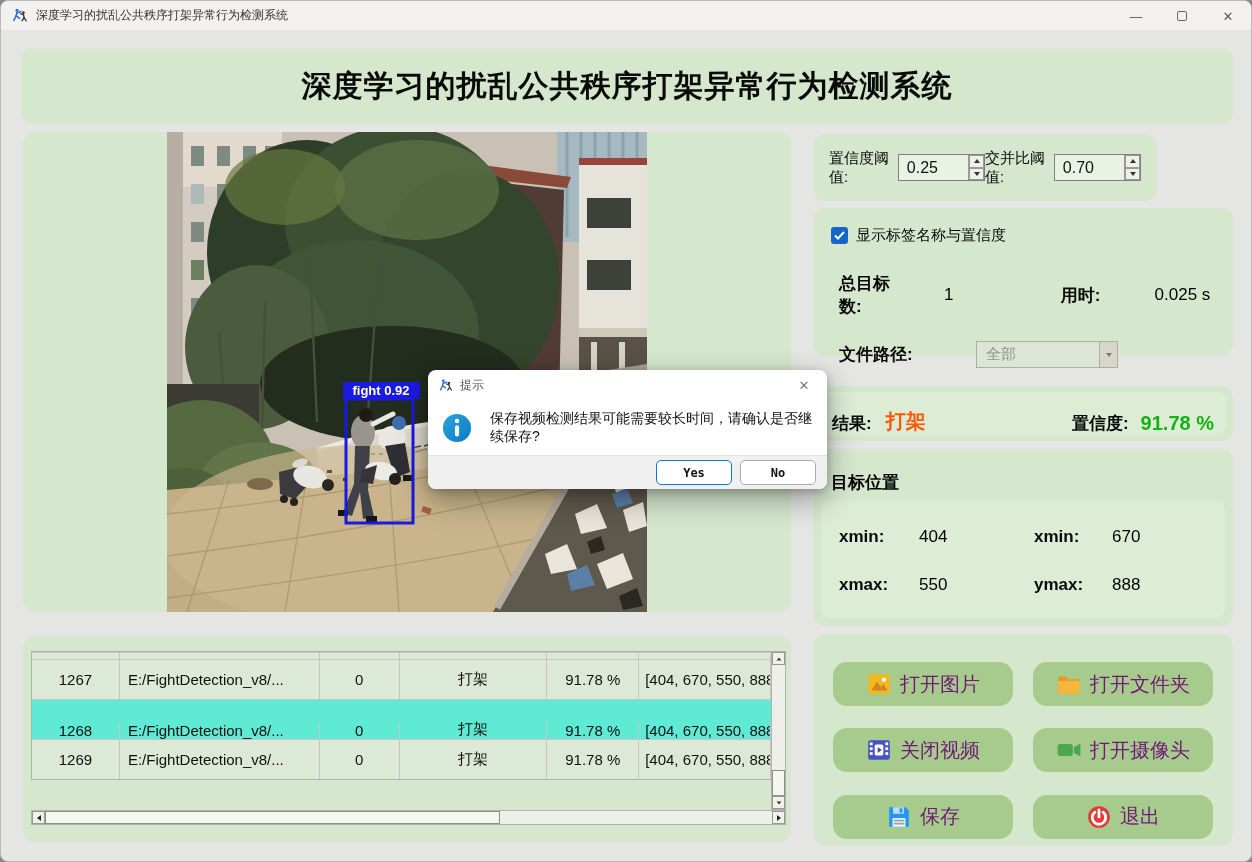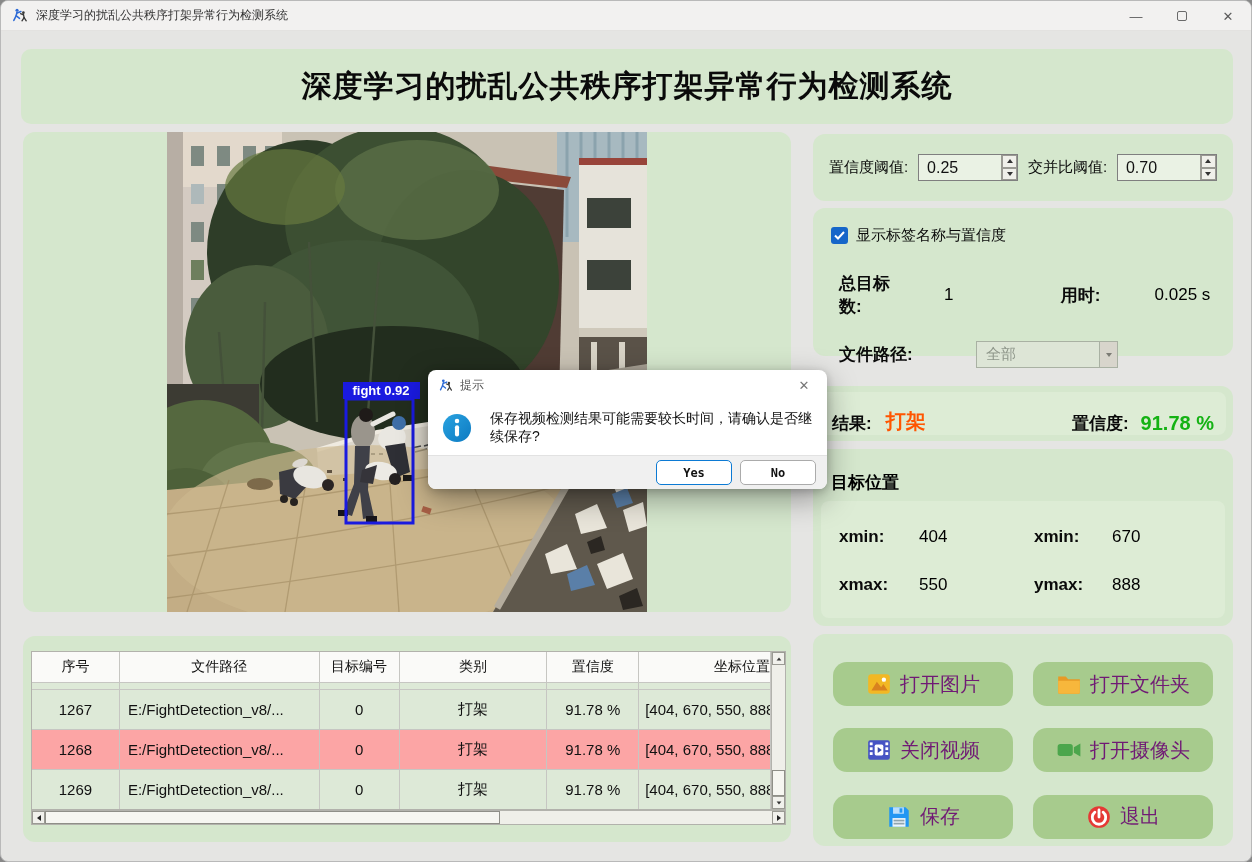--- a/index.html
+++ b/index.html
@@ -19,21 +19,21 @@
   .innerbox { position:absolute; background:#ddecd5; border-radius:8px; }
 
   .banner { left:20px; top:48px; width:1212px; height:75px; border-radius:10px; display:flex; align-items:center; justify-content:center; }
   .banner h1 { font-size:30px; font-weight:700; color:#0a0a0a; letter-spacing:1px; }
 
   
   .video-panel { left:22px; top:131px; width:768px; height:480px; }
   .video-frame { position:absolute; left:144px; top:0; width:480px; height:480px; overflow:hidden; }
 
   
-  .panel-a { left:812px; top:133px; width:420px; height:67px; display:flex; align-items:center; padding:0 16px; justify-content:space-between; }
+  .panel-a { left:812px; top:133px; width:344px; height:67px; display:flex; align-items:center; padding:0 16px; justify-content:space-between; }
   .lbl { font-size:15px; color:#0a0a0a; }
   .blbl { font-size:17px; font-weight:700; color:#0a0a0a; }
   .spin { width:100px; height:27px; background:#eaf2e4; border:1px solid #7f7f7f; display:flex; align-items:center; }
   .spin .val { flex:1; padding-left:8px; font-size:16px; color:#111; }
   .spinbtns { width:16px; height:25px; display:flex; flex-direction:column; border-left:1px solid #9a9a93;}
   .sb { flex:1; background:#f0f0ea; border:1px solid #9a9a93; display:flex; align-items:center; justify-content:center; }
   .tri-up { width:0; height:0; border-left:3px solid transparent; border-right:3px solid transparent; border-bottom:4px solid #333; }
   .tri-dn { width:0; height:0; border-left:3px solid transparent; border-right:3px solid transparent; border-top:4px solid #333; }
   .tri-l { width:0; height:0; border-top:3px solid transparent; border-bottom:3px solid transparent; border-right:4px solid #222; }
   .tri-r { width:0; height:0; border-top:3px solid transparent; border-bottom:3px solid transparent; border-left:4px solid #222; }
@@ -69,21 +69,21 @@
   .panel-e { left:812px; top:633px; width:420px; height:212px; padding:28px 20px 0; display:grid; grid-template-columns:180px 180px; justify-content:space-between; row-gap:15px; }
   .gbtn { width:180px; height:44px; background:#a7cb8d; border:none; border-radius:14px; display:flex; align-items:center; justify-content:center; gap:8px; font-size:20px; color:#701a75; font-family:inherit; cursor:pointer; }
   .gbtn svg { width:26px; height:26px; }
 
   
   .table-panel { left:22px; top:635px; width:768px; height:206px; }
   .tbl { position:absolute; left:8px; top:15px; width:740px; border:1px solid #b2b2ac; border-right:none; }
   .trh { display:flex; height:30px; background:#fafaf8; }
   .trs { display:flex; height:7px; background:#dde9d7; border-top:1px solid #c6c6c2;}
   .tr { display:flex; height:40px; }
-  .tr.even { background:#dde9d7; } .tr.odd { background:#fca5a5; }
+  .tr.even { background:#dde9d7; } .tr.odd { background:#5eead4;align-items:flex-end; }
   .tr { border-top:1px solid #c6c6c2; }
   .td, .th { border-right:1px solid #c6c6c2; display:flex; align-items:center; justify-content:center; font-size:15px; color:#111; overflow:hidden; white-space:nowrap; }
   .th { font-size:14px; }
   .c0{width:88px;} .c1{width:200px; justify-content:flex-start; padding-left:8px;} .c2{width:80px;} .c3{width:148px;} .c4{width:92px;} .c5{width:132px; justify-content:flex-start; padding-left:6px;}
   .th.c1{justify-content:center; padding-left:0;} .th.c5{justify-content:flex-end; padding-left:0;}
   .vsb { position:absolute; left:748px; top:15px; width:15px; height:159px; background:#efefe9; border:1px solid #b2b2ac; display:flex; flex-direction:column; }
   .hsb { position:absolute; left:8px; top:174px; width:755px; height:15px; background:#efefe9; border:1px solid #b2b2ac; display:flex; align-items:center; }
   .sbtn { width:13px; height:13px; background:#f1f1ec; border:1px solid #9a9a93; display:flex; align-items:center; justify-content:center; flex:none; }
   .vthumb { width:13px; height:26px; background:#f6f6f1; border:1px solid #8f8f88; margin-top:auto; }
   .hthumb { height:13px; width:455px; background:#f6f6f1; border:1px solid #8f8f88; }
@@ -393,28 +393,20 @@
         <span class="blbl p1">xmax:</span>
         <span class="p2">550</span>
         <span class="blbl p3">ymax:</span>
         <span class="p4">888</span>
       </div>
     </div>
   </div>
 
   <div class="gpanel table-panel">
     <div class="tbl">
-      <div class="trh">
-        <span class="th c0">序号</span>
-        <span class="th c1">文件路径</span>
-        <span class="th c2">目标编号</span>
-        <span class="th c3">类别</span>
-        <span class="th c4">置信度</span>
-        <span class="th c5">坐标位置</span>
-      </div>
       <div class="trs">
         <span class="td c0"></span>
           <span class="td c1"></span>
           <span class="td c2"></span>
           <span class="td c3"></span>
           <span class="td c4"></span>
           <span class="td c5"></span>
       </div>
       <div class="tr even">
         <span class="td c0">1267</span>

